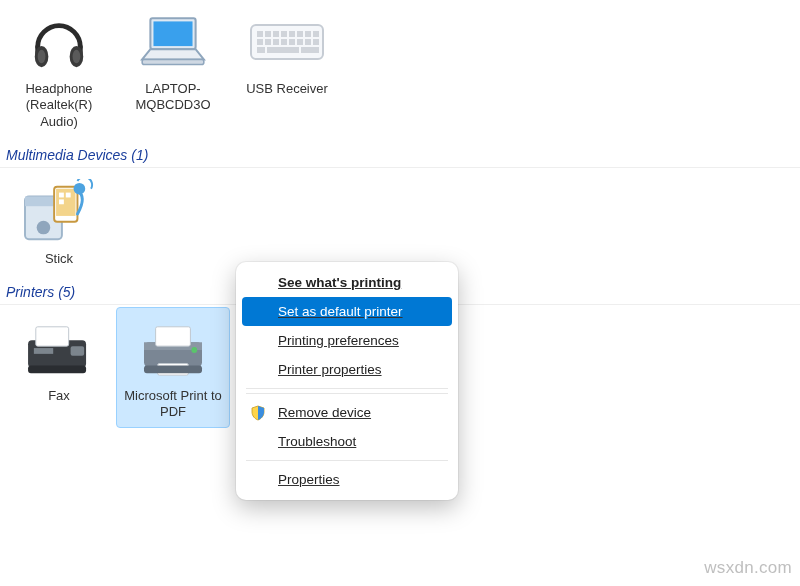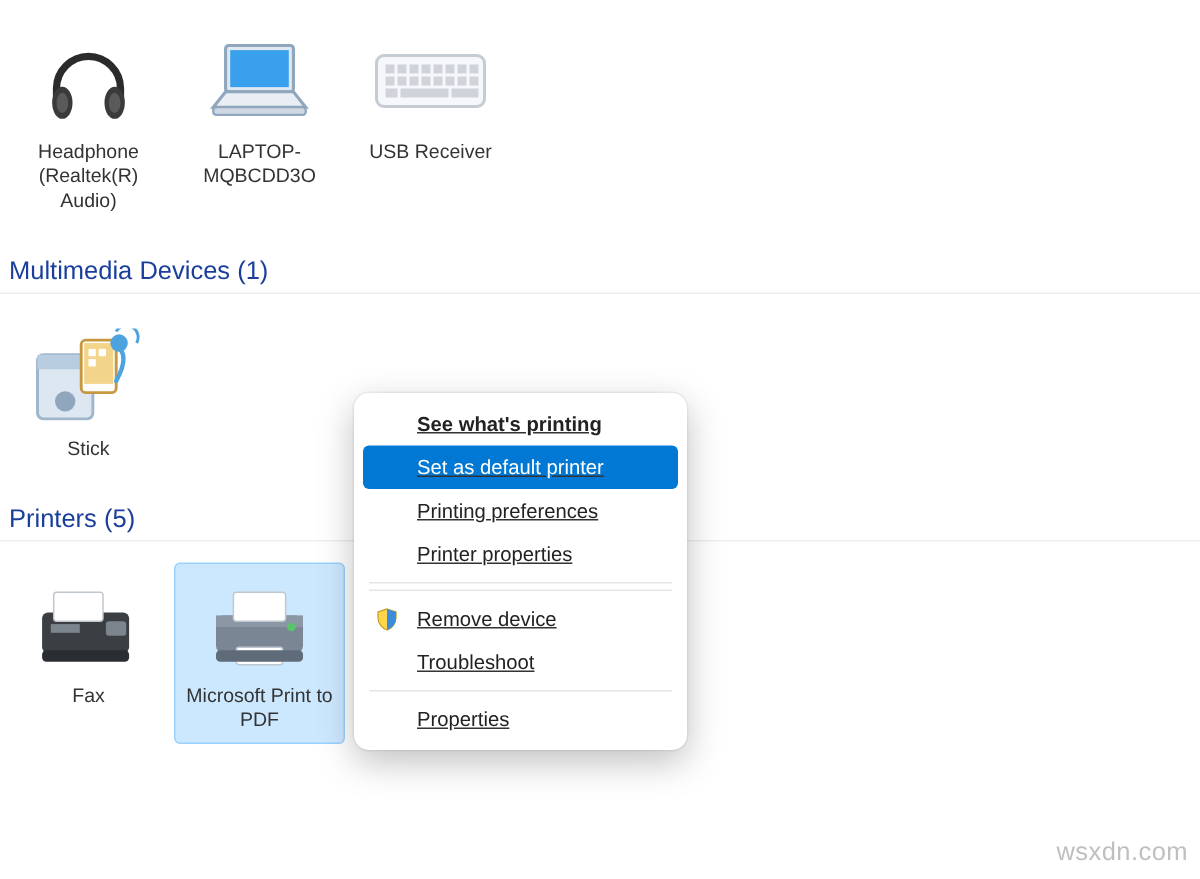--- a/index.html
+++ b/index.html
@@ -9,21 +9,21 @@
     font-size: 12px;
     background: #fff;
     color: #333;
     width: 800px;
     height: 586px;
     overflow: hidden;
     position: relative;
   }
   .device-row {
     display: flex;
-    padding: 12px 2px;
+    padding: 0 2px;
   }
   .device {
     width: 114px;
     display: flex;
     flex-direction: column;
     align-items: center;
     text-align: center;
     padding: 6px 4px 6px 4px;
     border: 1px solid transparent;
     border-radius: 4px;
@@ -46,21 +46,22 @@
     line-height: 1.25;
     color: #333;
     word-break: break-word;
   }
   .section-header {
     padding: 6px 6px 4px 6px;
     margin-top: 4px;
     margin-bottom: 2px;
     border-bottom: 1px solid #eee;
     color: #1a3e9c;
-    font-size: 17px;
+    font-size: 14px;
+    font-style: italic;
   }
   .section-header .count { color: #1a3e9c; }
   .context-menu {
     position: absolute;
     left: 236px;
     top: 262px;
     width: 222px;
     background: #fff;
     border-radius: 10px;
     box-shadow: 0 8px 24px rgba(0,0,0,0.25), 0 0 0 1px rgba(0,0,0,0.05);

